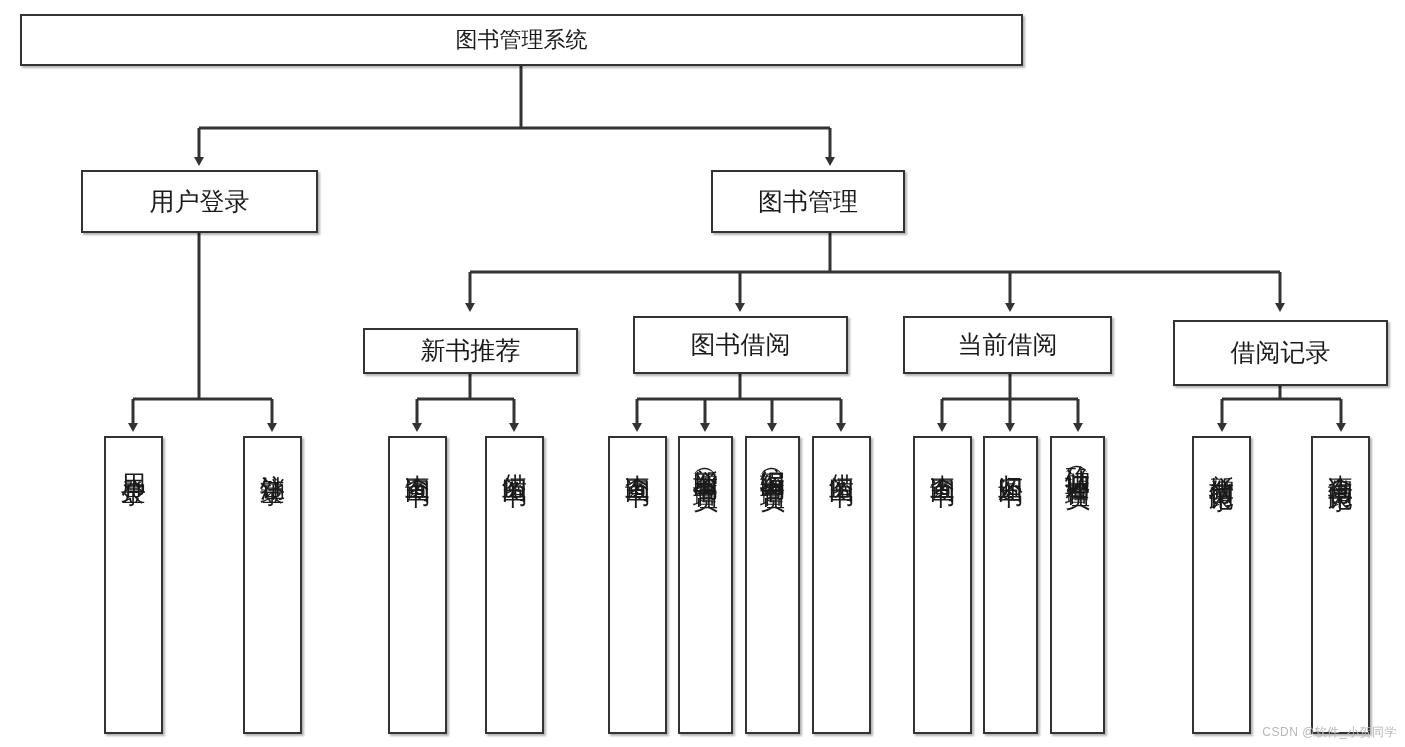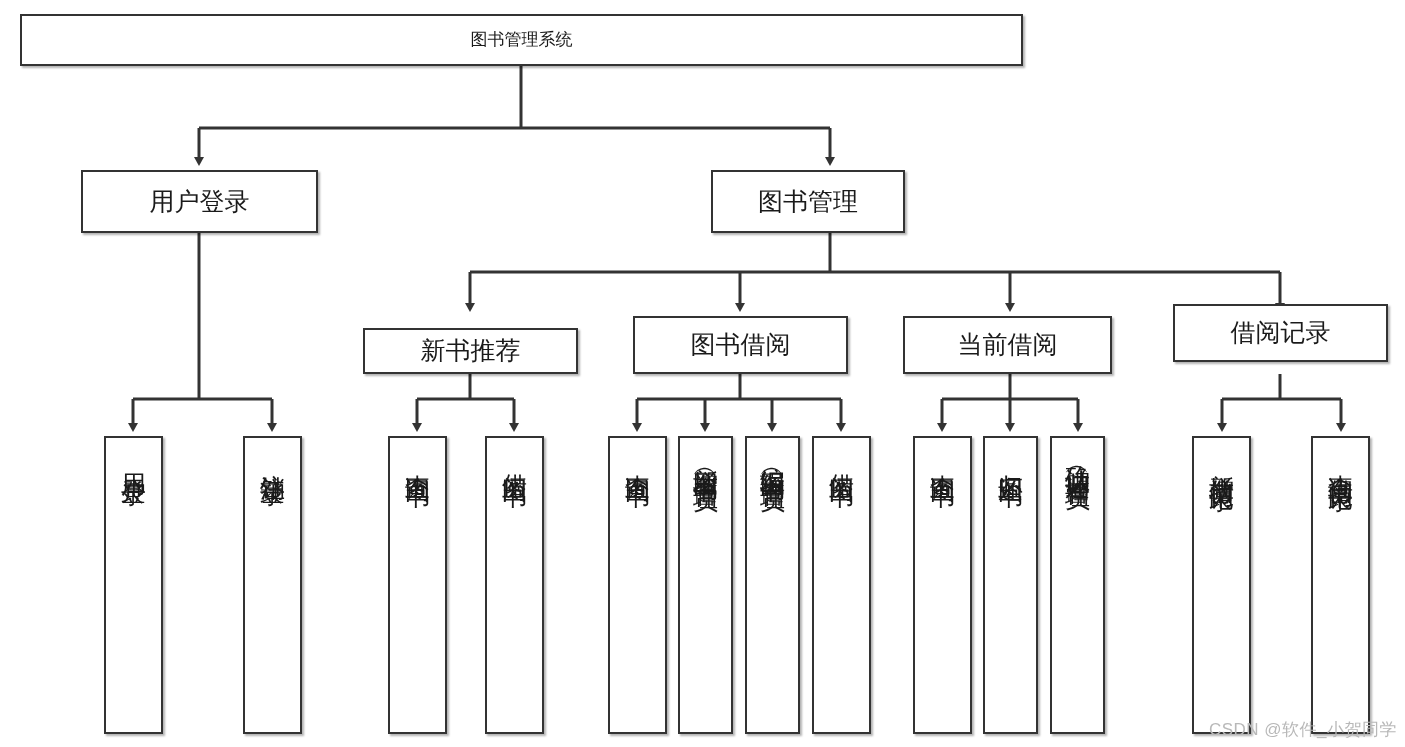--- a/index.html
+++ b/index.html
@@ -41,39 +41,39 @@
   .node .label {
     display: block;
     text-align: center;
     line-height: 1.18;
     white-space: nowrap;
   }
   .node.horizontal .label {
     font-size: 25px;
   }
   .node.root .label {
-    font-size: 17px;
+    font-size: 22px;
   }
   .node.vertical {
     align-items: flex-start;
     justify-content: center;
     padding-top: 16px;
   }
   .node.vertical .label {
     writing-mode: vertical-rl;
     text-orientation: upright;
     font-size: 25px;
     letter-spacing: 3px;
     line-height: 1;
   }
   .watermark {
     position: absolute;
     right: 8px;
     bottom: 6px;
-    font-size: 17px;
+    font-size: 12px;
     color: #b8b8b8;
     letter-spacing: 0.5px;
     z-index: 3;
     white-space: nowrap;
   }
 </style>
 </head>
 <body>
 
 <div id="canvas">
@@ -141,21 +141,21 @@
 
   <div class="node horizontal" style="left:363px; top:328px; width:215px; height:46px;">
     <span class="label">新书推荐</span>
   </div>
   <div class="node horizontal" style="left:633px; top:316px; width:215px; height:58px;align-items:center;">
     <span class="label">图书借阅</span>
   </div>
   <div class="node horizontal" style="left:903px; top:316px; width:209px; height:58px;">
     <span class="label">当前借阅</span>
   </div>
-  <div class="node horizontal" style="left:1173px; top:304px; width:215px; height:58px;">
+  <div class="node horizontal" style="left:1173px; top:320px; width:215px; height:66px;">
     <span class="label">借阅记录</span>
   </div>
 
   <div class="node vertical" style="left:104px; top:436px; width:59px; height:298px;">
     <span class="label">用户登录</span>
   </div>
   <div class="node vertical" style="left:243px; top:436px; width:59px; height:298px;">
     <span class="label">注销登录</span>
   </div>
 

